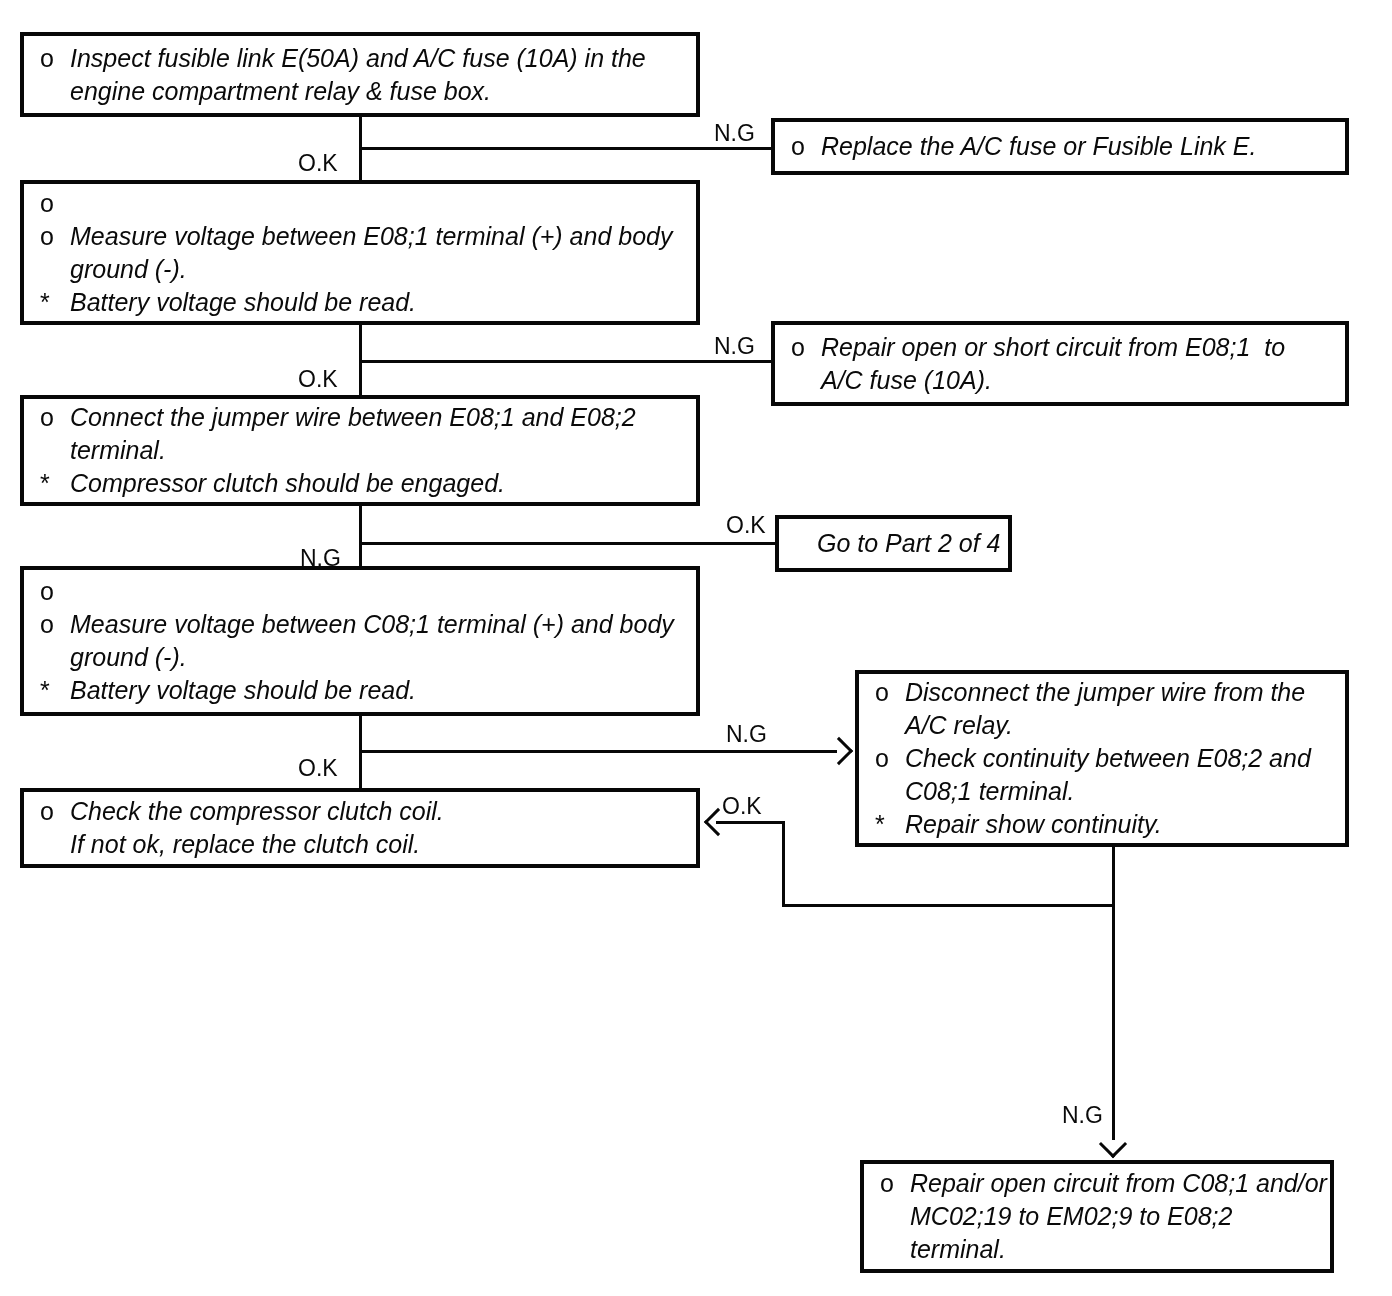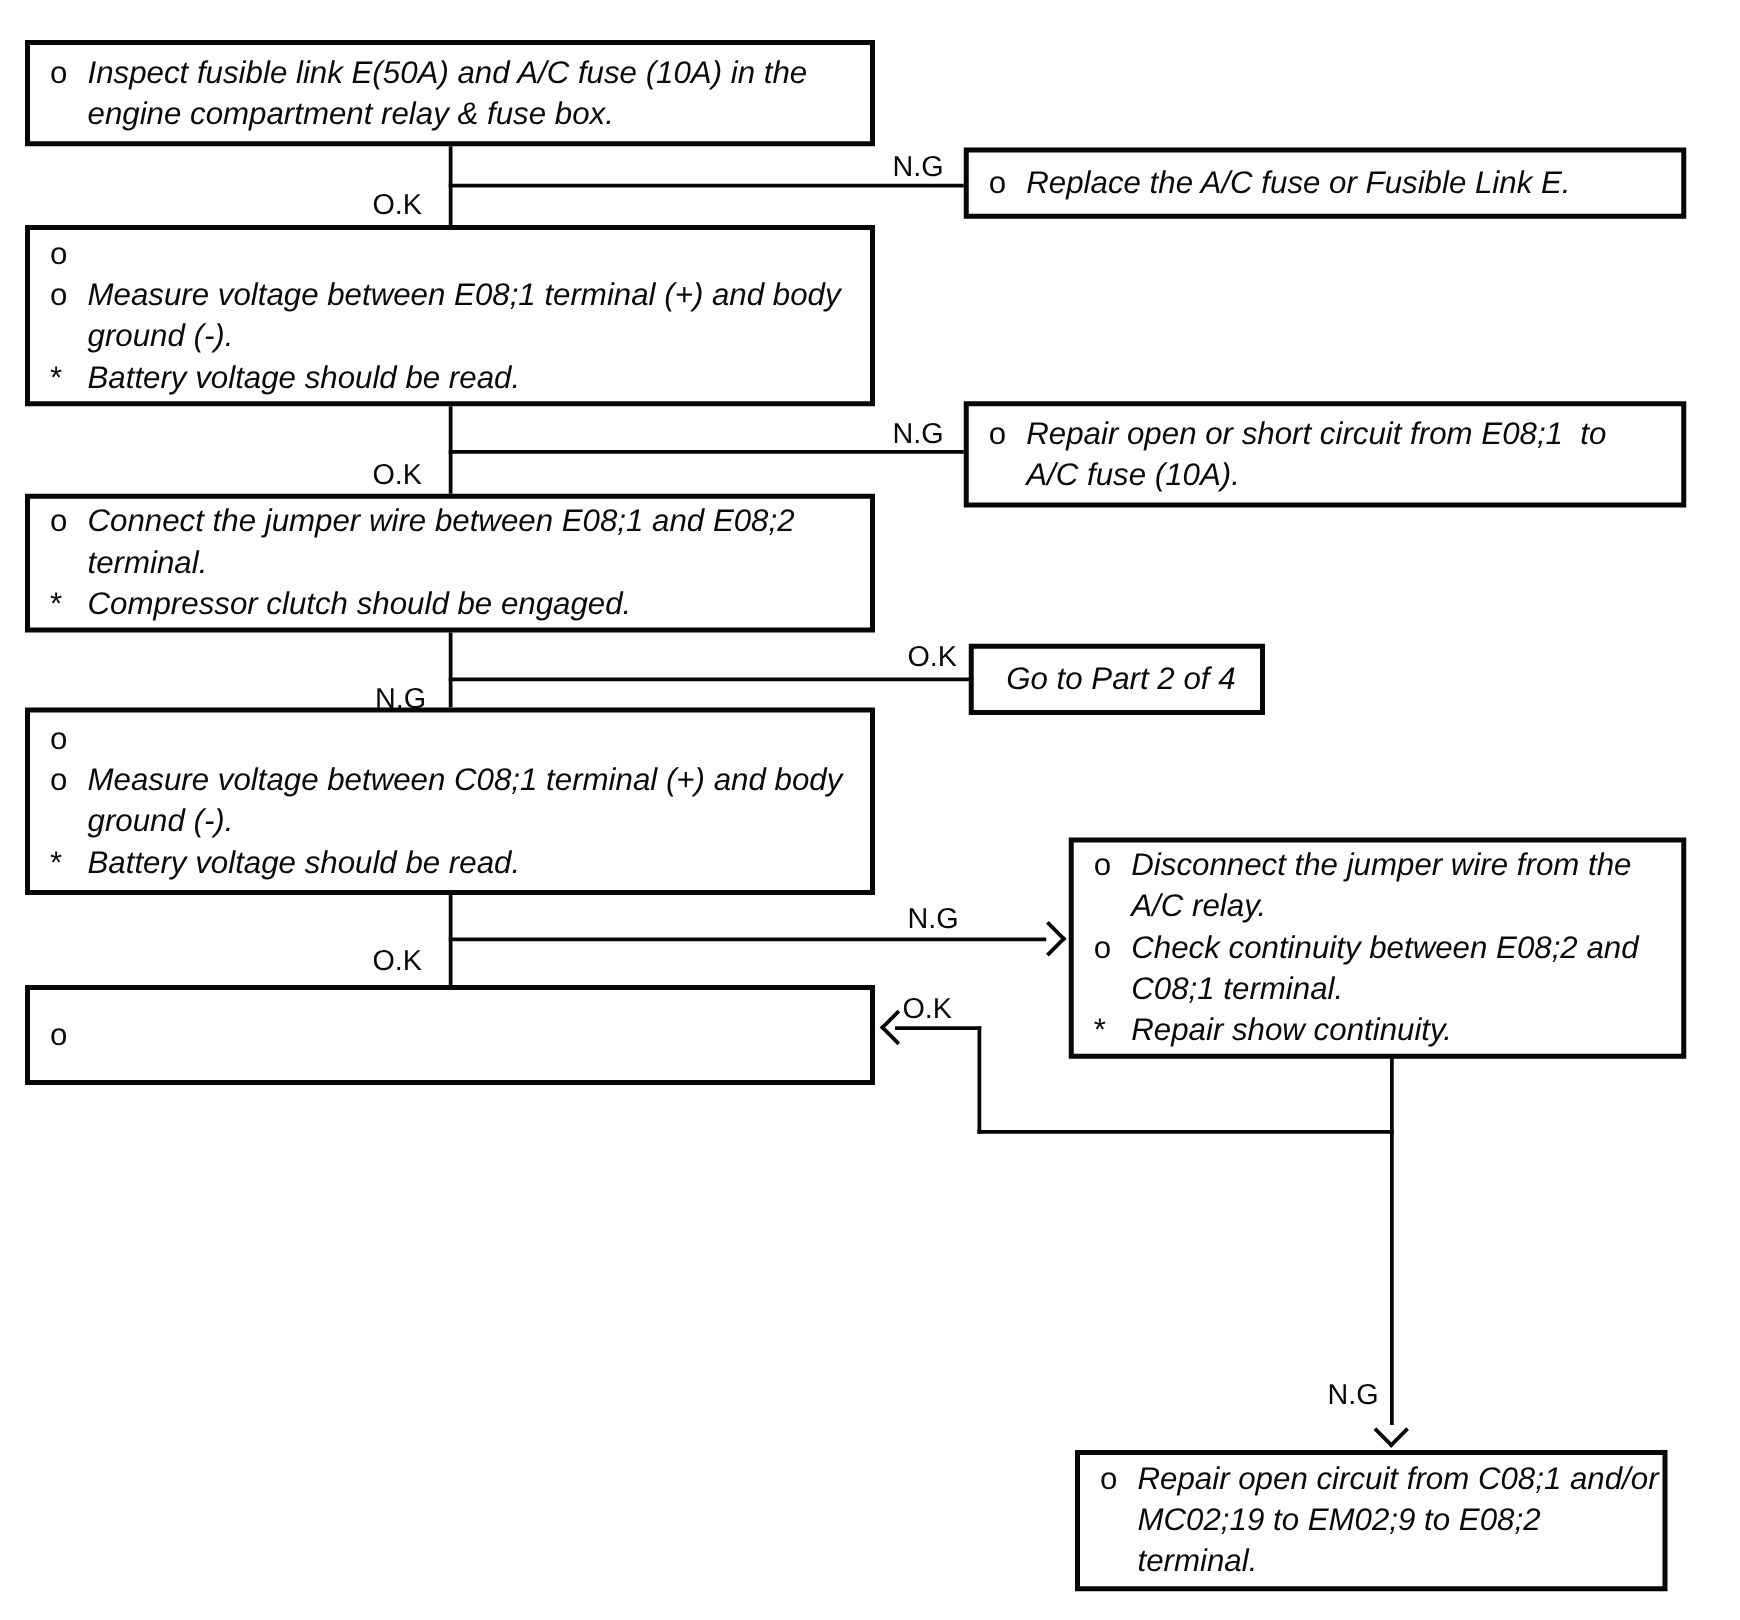--- a/index.html
+++ b/index.html
@@ -100,39 +100,41 @@
     </div>
     <div class="item">
       <span class="bullet">*</span>
       <span class="txt">Battery voltage should be read.</span>
     </div>
   </div>
 
   <div class="box" style="left:20px;top:788px;width:680px;height:80px">
     <div class="item">
       <span class="bullet">o</span>
+      <span class="txt">Check the compressor clutch coil.
+If not ok, replace the clutch coil.</span>
     </div>
   </div>
 
   <div class="box" style="left:771px;top:118px;width:578px;height:57px">
     <div class="item">
       <span class="bullet">o</span>
       <span class="txt">Replace the A/C fuse or Fusible Link E.</span>
     </div>
   </div>
 
   <div class="box" style="left:771px;top:321px;width:578px;height:85px">
     <div class="item">
       <span class="bullet">o</span>
       <span class="txt">Repair open or short circuit from E08;1  to
 A/C fuse (10A).</span>
     </div>
   </div>
 
-  <div class="box" style="left:775px;top:515px;width:237px;height:57px;padding-left:26px">
+  <div class="box" style="left:775px;top:515px;width:237px;height:57px;padding-left:38px">
     <div class="item">
       <span class="txt">Go to Part 2 of 4</span>
     </div>
   </div>
 
   <div class="box" style="left:855px;top:670px;width:494px;height:177px">
     <div class="item">
       <span class="bullet">o</span>
       <span class="txt">Disconnect the jumper wire from the
 A/C relay.</span>

